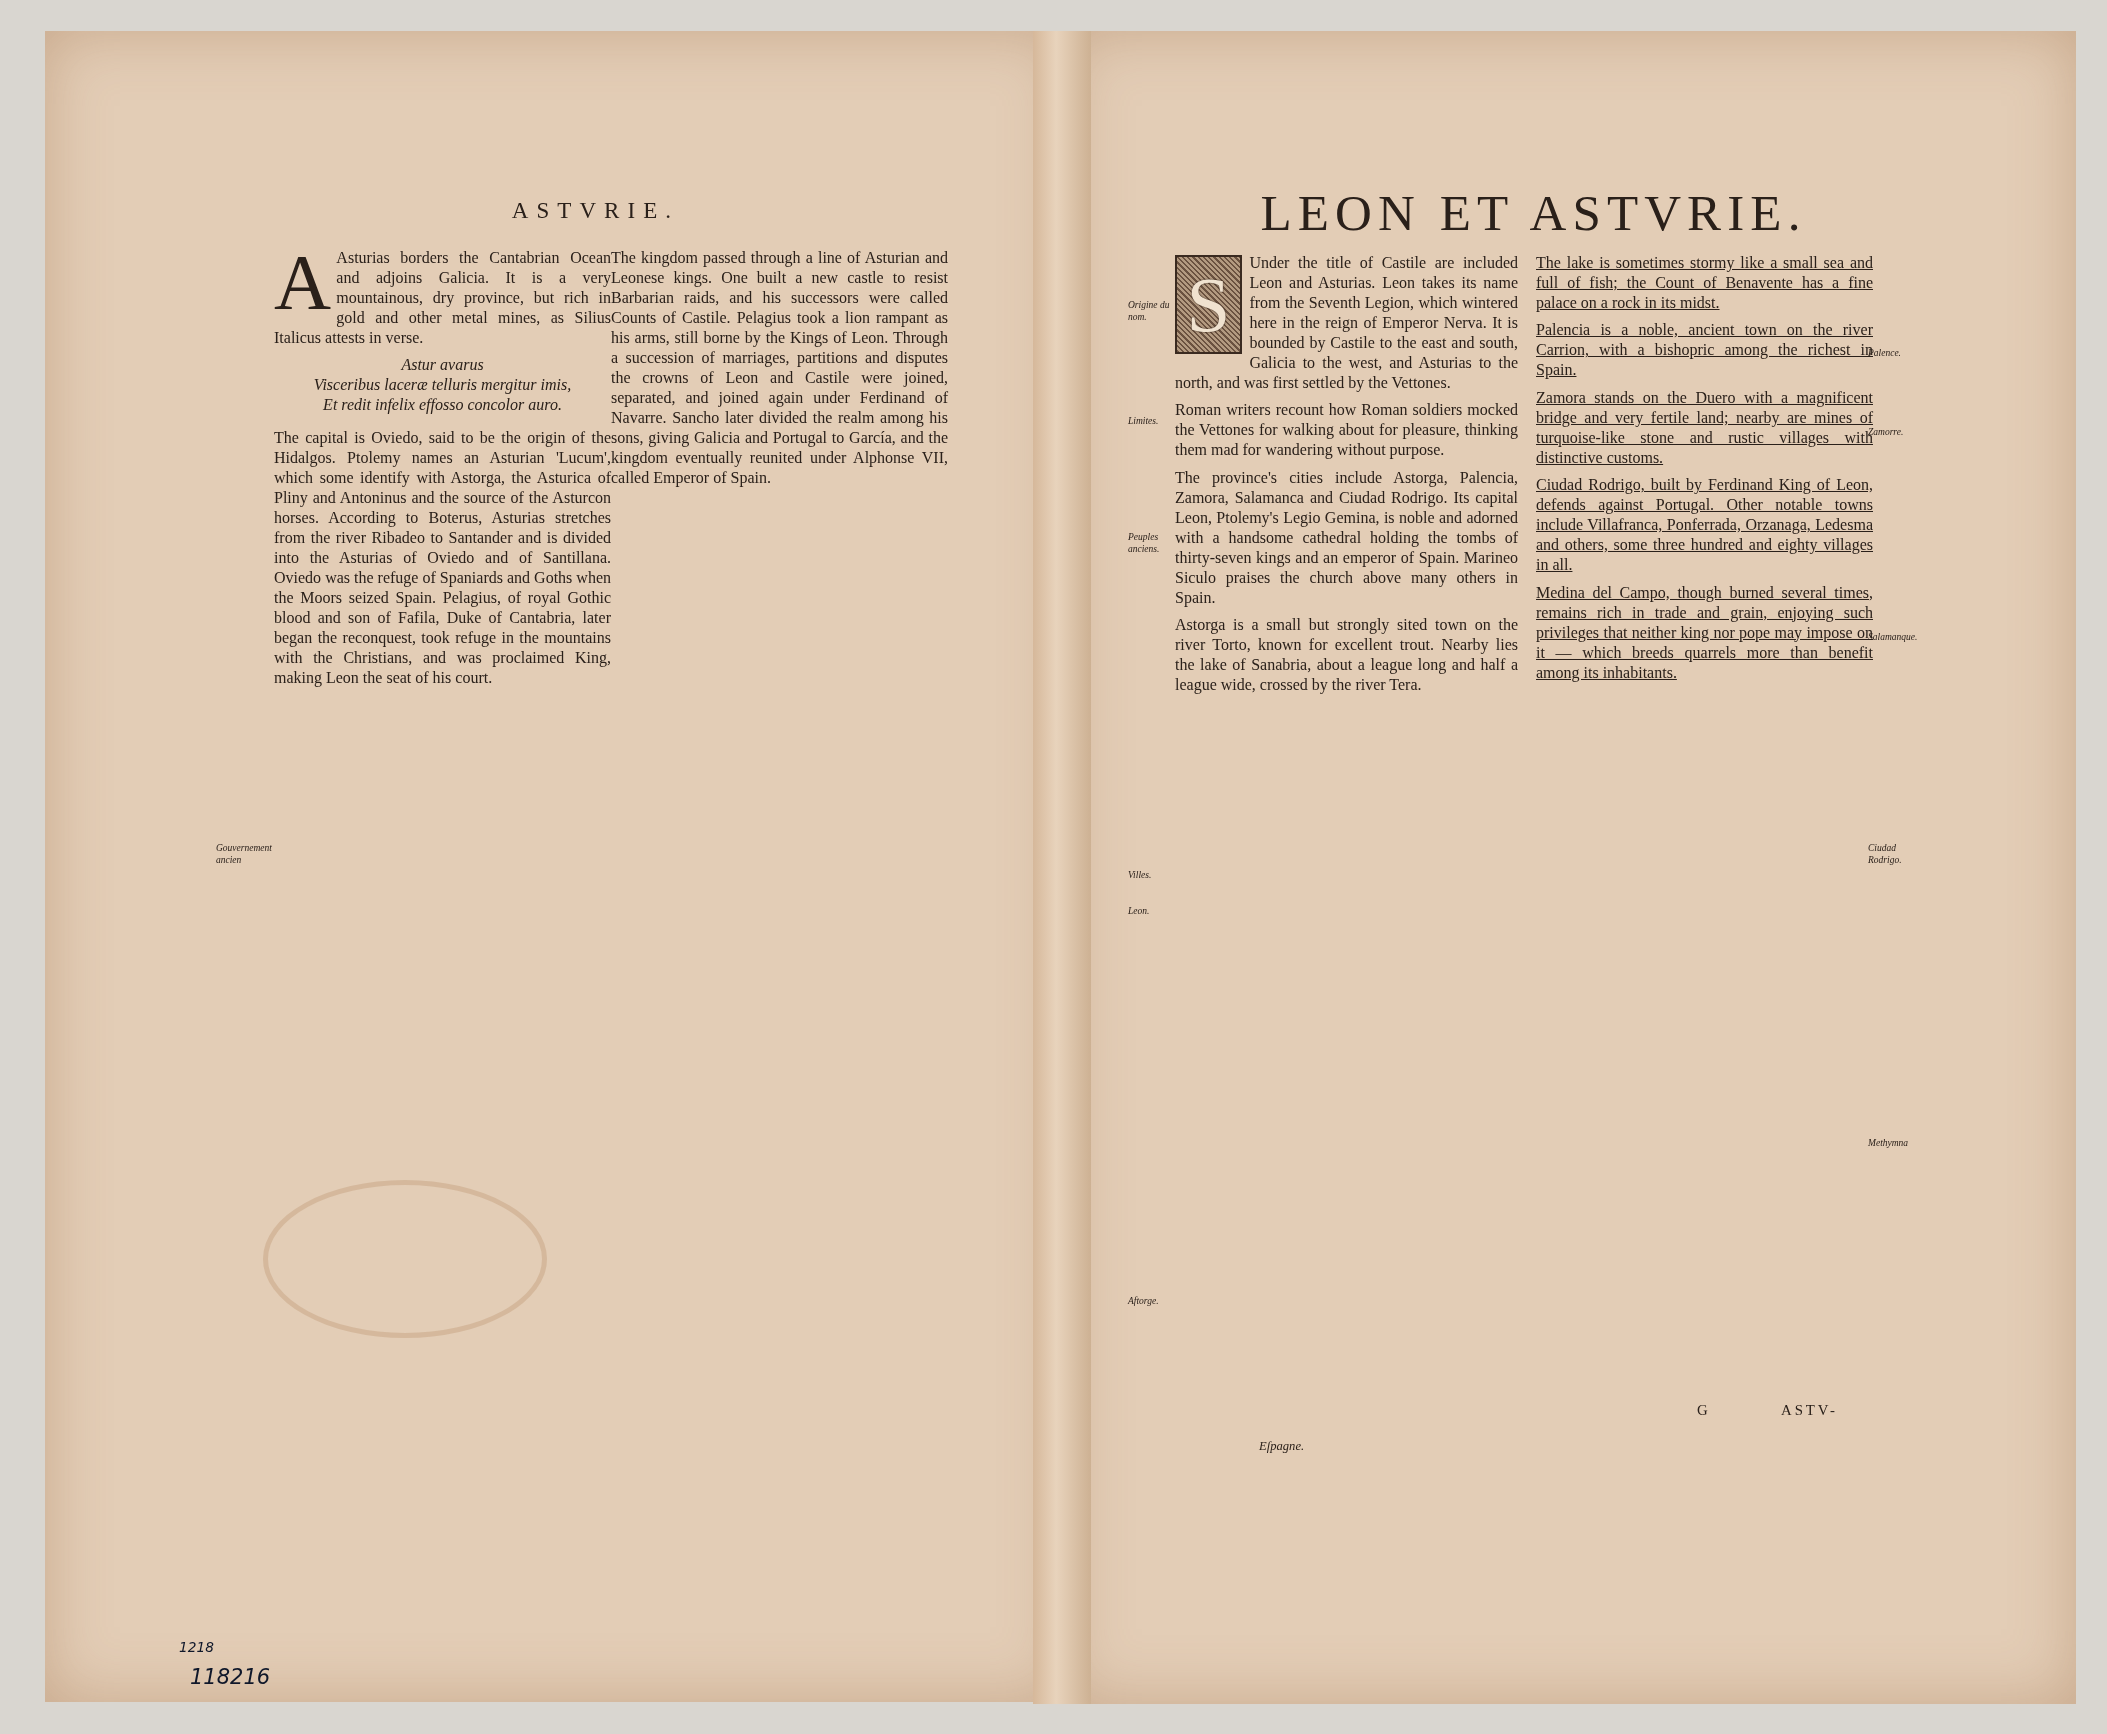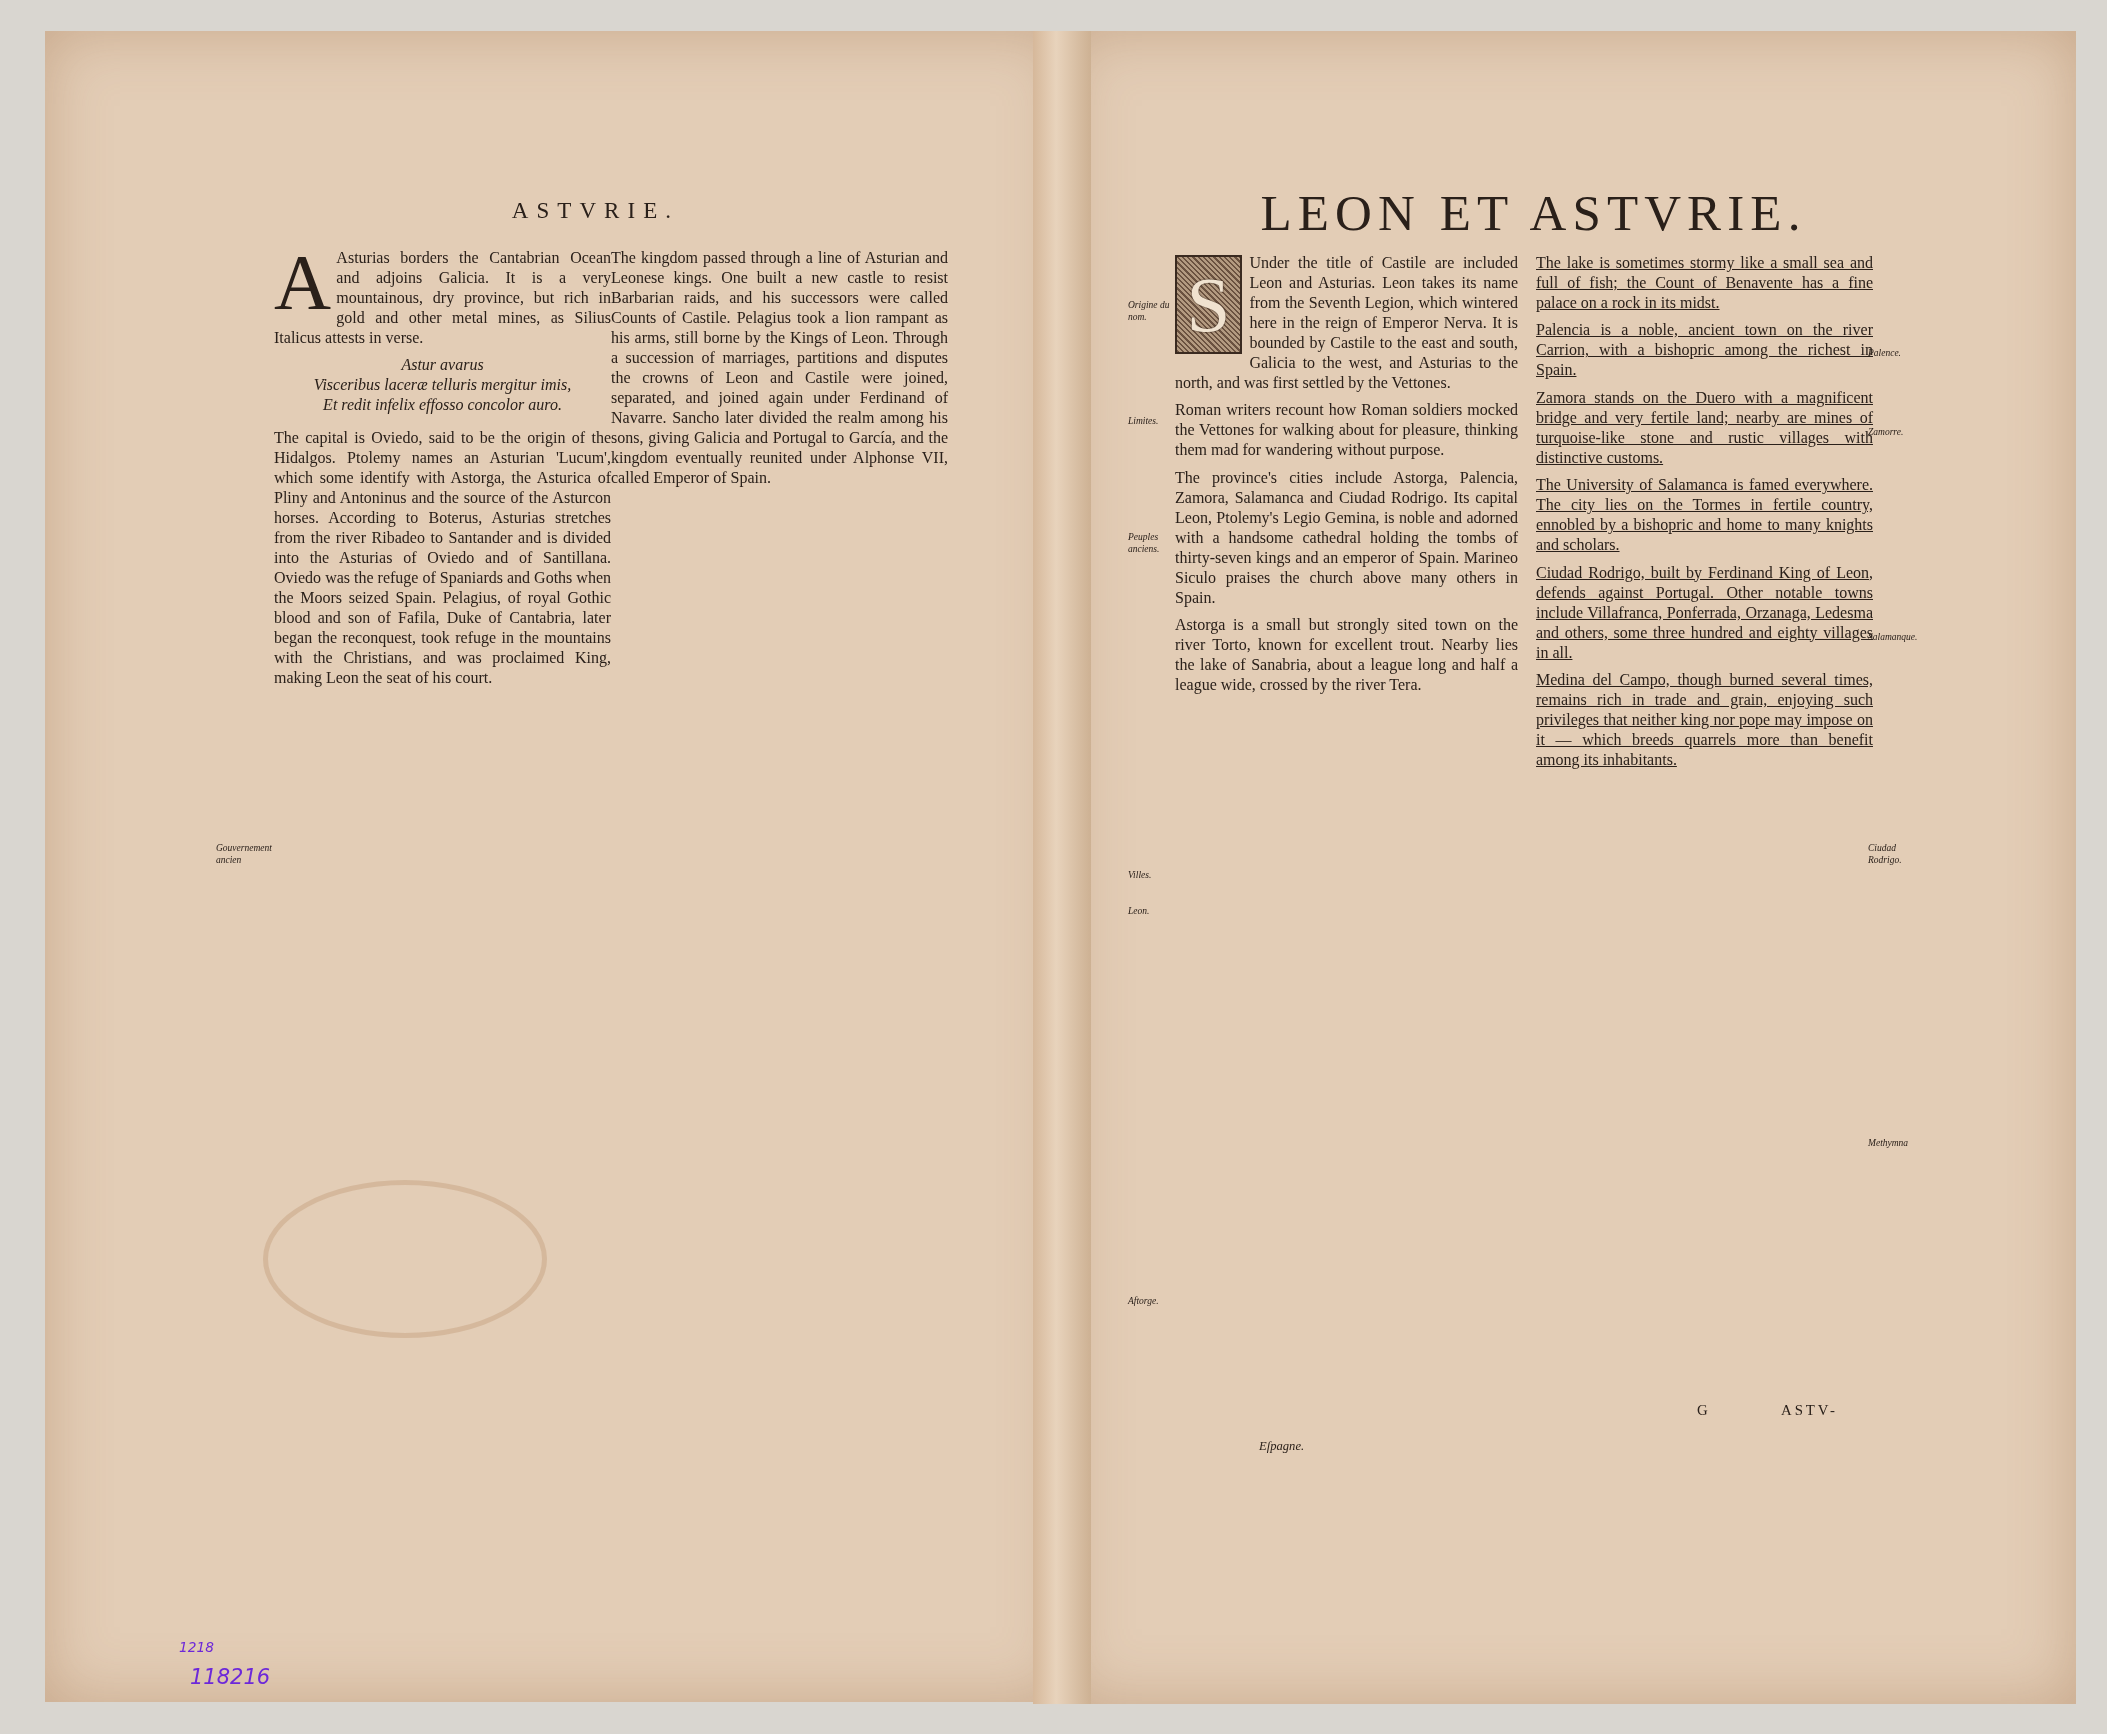--- a/index.html
+++ b/index.html
@@ -11,21 +11,21 @@
   .title{position:absolute;text-align:center;letter-spacing:.35em;}
   .t-left{left:464px;top:198px;width:263px;font-size:23px;}
   .t-right{left:1196px;top:184px;width:675px;font-size:51px;letter-spacing:.12em;}
   .col{position:absolute;font-size:16px;line-height:20px;text-align:justify;}
   .col p{margin:0 0 7.4px 0;}
   .verse{font-style:italic;text-align:center;margin:7.4px 0 12.6px;}
   .dropcap{float:left;font-size:79px;line-height:63px;margin:2.1px 5.3px 0 0;}
   .woodcut{float:left;width:63px;height:95px;margin:2.1px 7.4px 0 0;border:2.1px double #3a2a20;background:repeating-linear-gradient(45deg,#6b5240 0 1.6px,#b39a80 1.6px 3.7px);display:flex;align-items:center;justify-content:center;font-size:79px;color:#f0e2cf;text-shadow:0 0 2.1px #2a1a10;}
   .note{position:absolute;font-size:9.5px;font-style:italic;line-height:11.6px;width:47px;}
   .catch{position:absolute;font-size:14.8px;}
-  .pencil{position:absolute;font-family:"DejaVu Sans",sans-serif;color:#6d28d9;font-style:italic;}
+  .pencil{position:absolute;font-family:"DejaVu Sans",sans-serif;color:#0f172a;font-style:italic;}
   .stain{position:absolute;border-radius:50%;border:5.3px solid rgba(170,125,80,.25);}
 </style>
 </head>
 <body>
 
 <div class="sheet left"></div>
 <div class="sheet right"></div>
 <div class="fold"></div>
 
 <div class="stain" style="left:263px;top:1180px;width:274px;height:148px;"></div>
@@ -57,21 +57,20 @@
   <p><span class="woodcut">S</span><span>Under the title of Castile are included Leon and Asturias. Leon takes its name from the Seventh Legion, which wintered here in the reign of Emperor Nerva. It is bounded by Castile to the east and south, Galicia to the west, and Asturias to the north, and was first settled by the Vettones.</span></p>
   <p>Roman writers recount how Roman soldiers mocked the Vettones for walking about for pleasure, thinking them mad for wandering without purpose.</p>
   <p>The province's cities include Astorga, Palencia, Zamora, Salamanca and Ciudad Rodrigo. Its capital Leon, Ptolemy's Legio Gemina, is noble and adorned with a handsome cathedral holding the tombs of thirty-seven kings and an emperor of Spain. Marineo Siculo praises the church above many others in Spain.</p>
   <p>Astorga is a small but strongly sited town on the river Torto, known for excellent trout. Nearby lies the lake of Sanabria, about a league long and half a league wide, crossed by the river Tera.</p>
 </div>
 
 <div class="col" style="left:1536px;top:253px;width:337px;text-decoration:underline;">
   <p>The lake is sometimes stormy like a small sea and full of fish; the Count of Benavente has a fine palace on a rock in its midst.</p>
   <p>Palencia is a noble, ancient town on the river Carrion, with a bishopric among the richest in Spain.</p>
   <p>Zamora stands on the Duero with a magnificent bridge and very fertile land; nearby are mines of turquoise-like stone and rustic villages with distinctive customs.</p>
-  <p>The University of Salamanca is famed everywhere. The city lies on the Tormes in fertile country, ennobled by a bishopric and home to many knights and scholars.</p>
   <p>Ciudad Rodrigo, built by Ferdinand King of Leon, defends against Portugal. Other notable towns include Villafranca, Ponferrada, Orzanaga, Ledesma and others, some three hundred and eighty villages in all.</p>
   <p>Medina del Campo, though burned several times, remains rich in trade and grain, enjoying such privileges that neither king nor pope may impose on it — which breeds quarrels more than benefit among its inhabitants.</p>
 </div>
 
 <div class="note" style="left:1128px;top:300px;">Origine du nom.</div>
 <div class="note" style="left:1128px;top:416px;">Limites.</div>
 <div class="note" style="left:1128px;top:532px;">Peuples anciens.</div>
 <div class="note" style="left:1128px;top:870px;">Villes.</div>
 <div class="note" style="left:1128px;top:906px;">Leon.</div>
 <div class="note" style="left:1128px;top:1296px;">Aftorge.</div>

